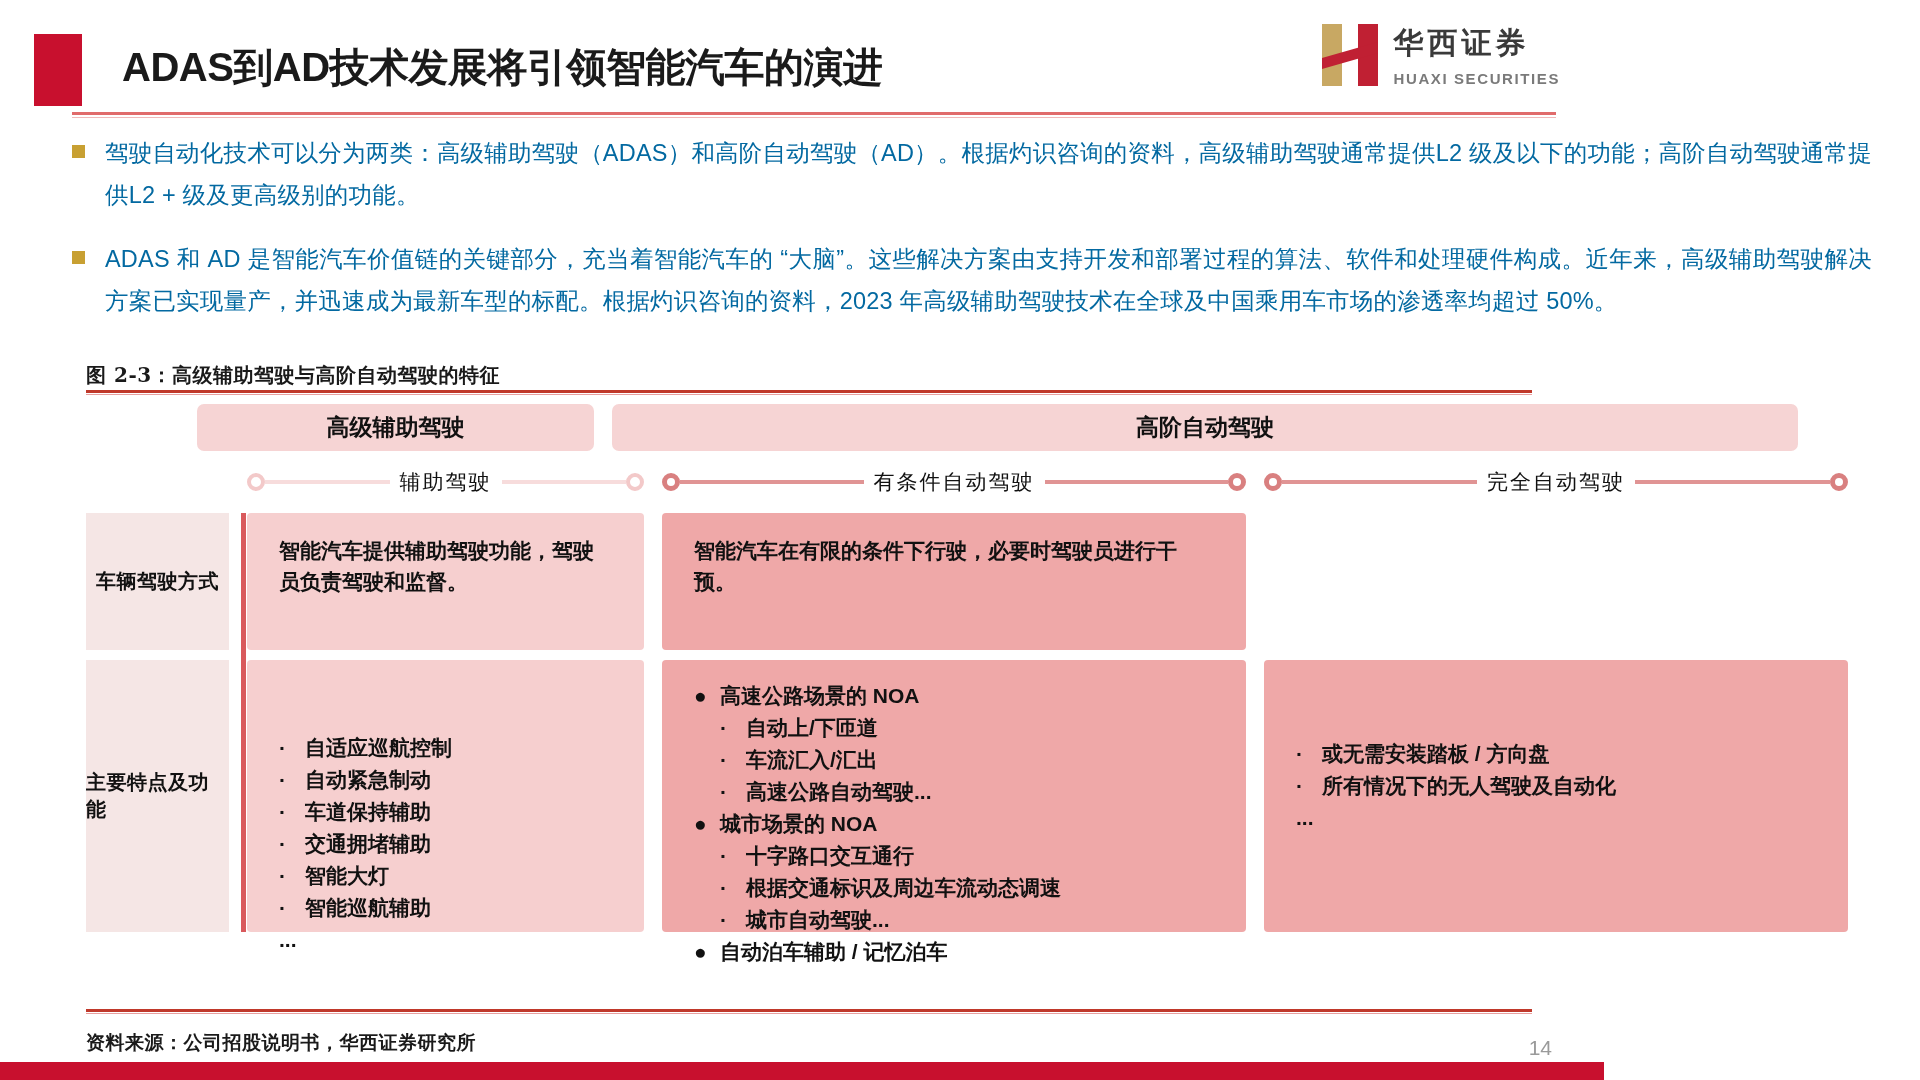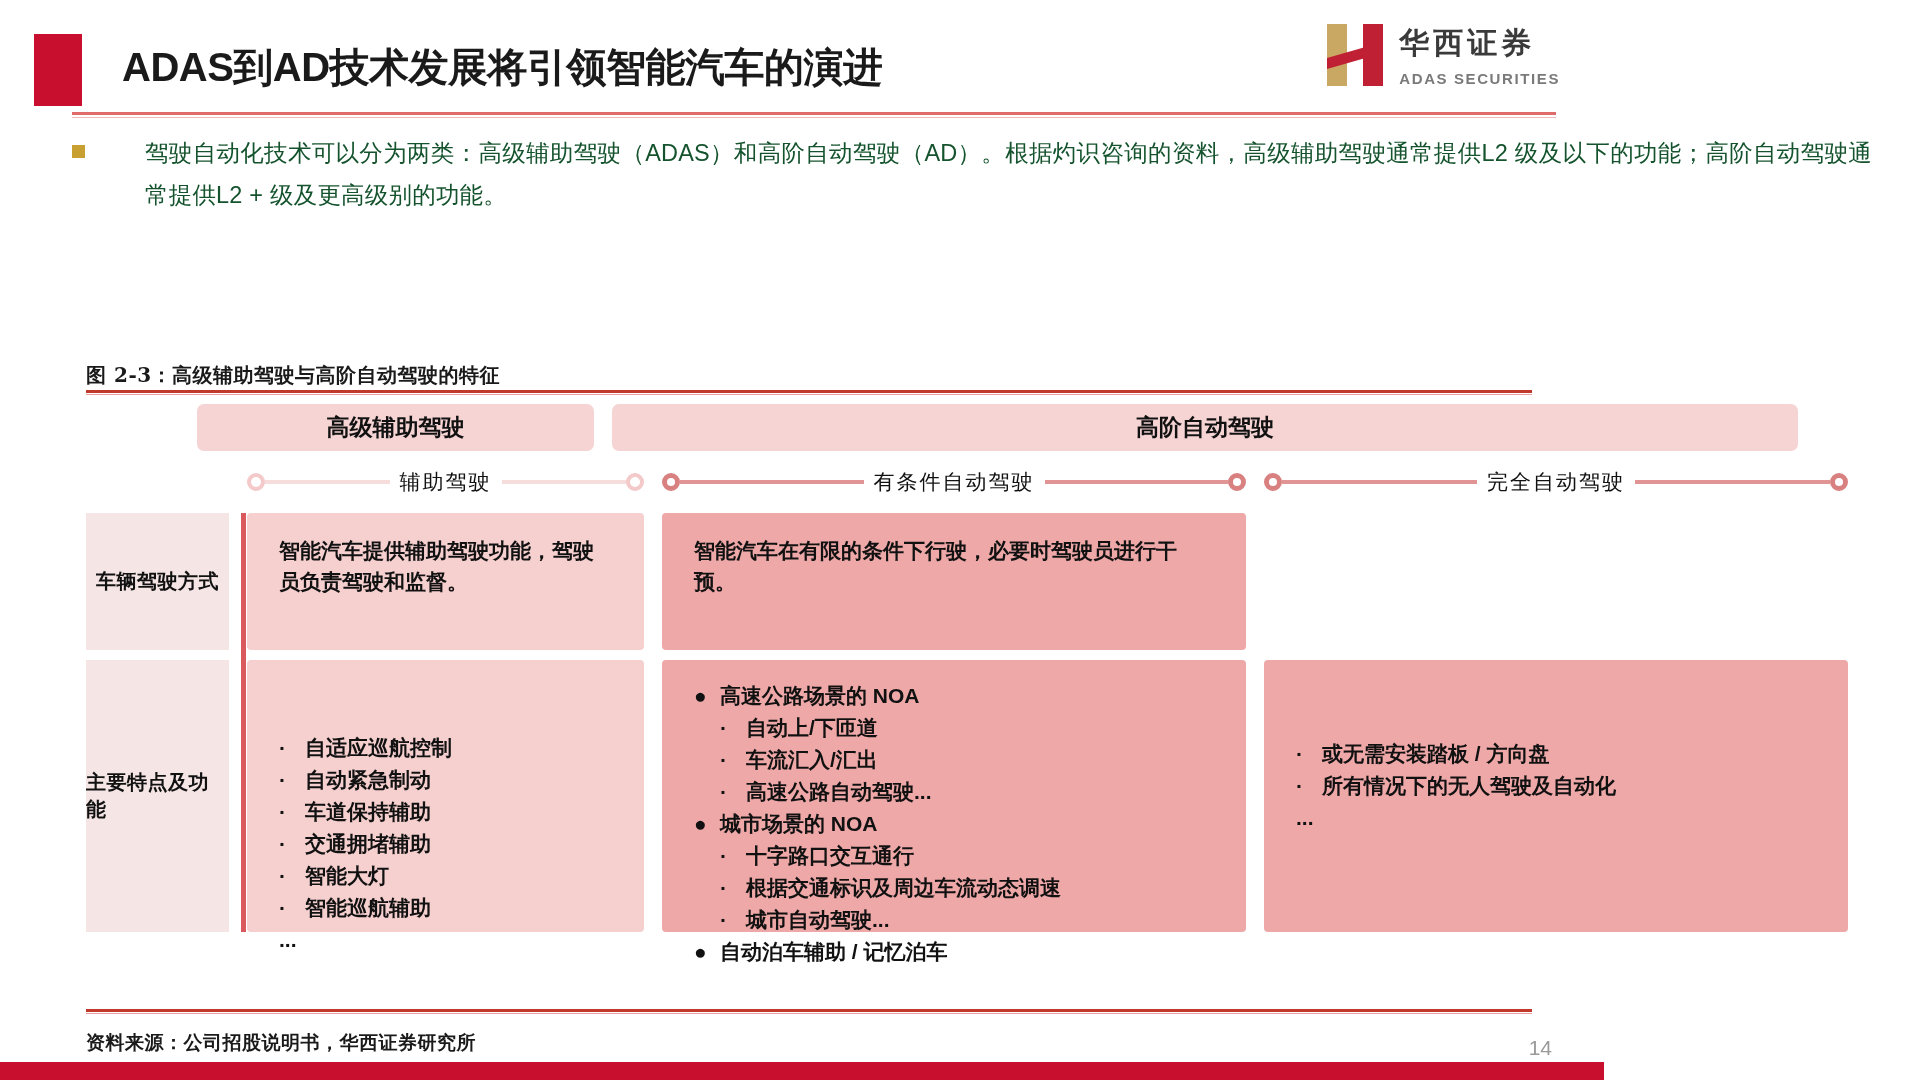--- a/index.html
+++ b/index.html
@@ -48,22 +48,22 @@
   .logo-en { font-size: 15px; font-weight: bold; color: #7a7a7a; letter-spacing: 1.6px; }
 
   
   .bullets { position: absolute; left: 72px; top: 132px; width: 1800px; }
   .bullet-row { display: flex; margin-bottom: 22px; }
   .bullet-marker {
     width: 13px; height: 13px; background: #C8A032; flex: 0 0 auto;
     margin-top: 13px; margin-right: 20px;
   }
   .bullet-text {
-    font-size: 23.5px; color: #14532d; line-height: 42px; text-align: justify;
-    letter-spacing: 0.2px; flex: 1; margin-left: 40px;
+    font-size: 23.5px; color: #0369a1; line-height: 42px; text-align: justify;
+    letter-spacing: 0.2px; flex: 1;
   }
 
   
   .fig-caption {
     position: absolute; left: 86px; top: 362px;
     font-size: 20px; font-weight: bold; color: #1a1a1a;
     font-family: "DejaVu Serif", "Liberation Serif", serif;
     letter-spacing: 0.5px;
   }
   .fig-rule {
@@ -166,28 +166,32 @@
   <div class="header-rule-2"></div>
 
   <div class="logo">
     <div class="logo-mark">
       <div class="bar-gold"></div>
       <div class="bar-red"></div>
       <div class="bar-cross"></div>
     </div>
     <div class="logo-text">
       <div class="logo-cn">华西证券</div>
-      <div class="logo-en">ADAS SECURITIES</div>
+      <div class="logo-en">HUAXI SECURITIES</div>
     </div>
   </div>
 
   <div class="bullets">
     <div class="bullet-row">
       <div class="bullet-marker"></div>
       <div class="bullet-text">驾驶自动化技术可以分为两类：高级辅助驾驶（ADAS）和高阶自动驾驶（AD）。根据灼识咨询的资料，高级辅助驾驶通常提供L2 级及以下的功能；高阶自动驾驶通常提供L2 + 级及更高级别的功能。</div>
+    </div>
+    <div class="bullet-row">
+      <div class="bullet-marker"></div>
+      <div class="bullet-text">ADAS 和 AD 是智能汽车价值链的关键部分，充当着智能汽车的 “大脑”。这些解决方案由支持开发和部署过程的算法、软件和处理硬件构成。近年来，高级辅助驾驶解决方案已实现量产，并迅速成为最新车型的标配。根据灼识咨询的资料，2023 年高级辅助驾驶技术在全球及中国乘用车市场的渗透率均超过 50%。</div>
     </div>
   </div>
 
   <div class="fig-caption">图 2-3：高级辅助驾驶与高阶自动驾驶的特征</div>
   <div class="fig-rule"></div>
   <div class="fig-rule-2"></div>
 
   <div class="diagram">
 
     <div class="head-row">

